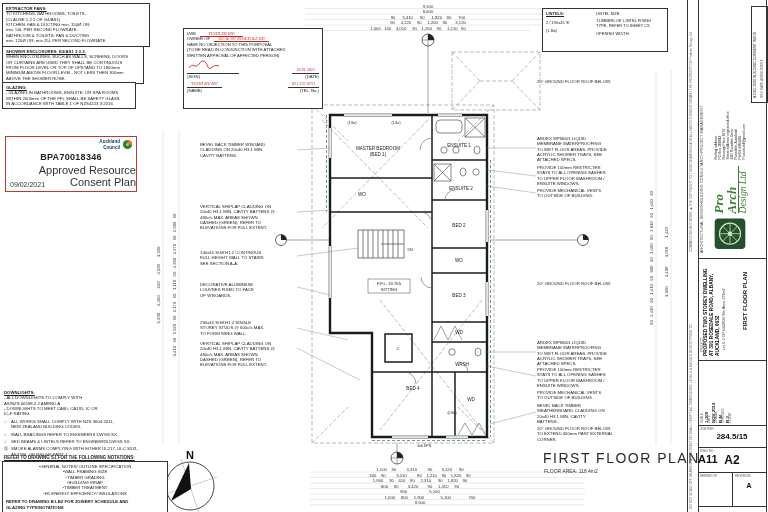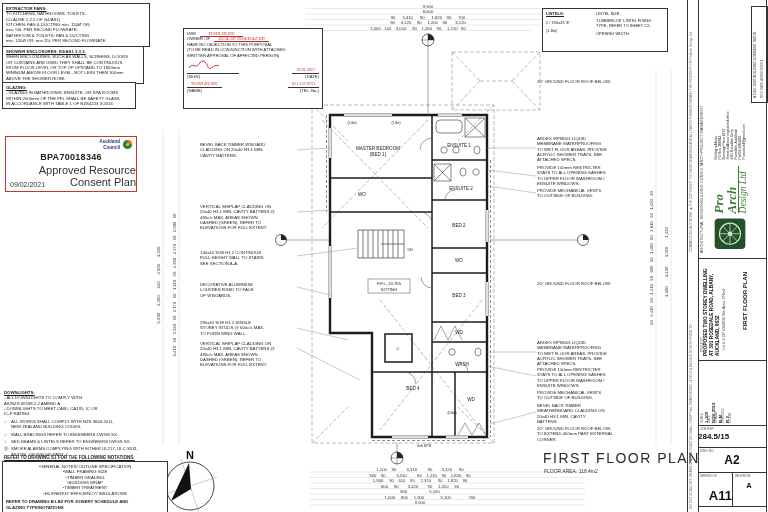--- a/index.html
+++ b/index.html
@@ -507,25 +507,25 @@
   <div class="rot" style="left:720.5px;top:423px;width:58px">
     <span class="fl">CHECKED</span>
     <span class="fv">R.Y</span>
   </div>
   <div class="rot" style="left:727.5px;top:423px;width:58px">
     <span class="fl">CLIENT</span>
   </div>
 
   <div class="hl" style="left:698px;top:425px;width:68px"></div>
   <div class="abs tbsmall" style="left:700px;top:427px">JOB REF.</div>
-  <div class="abs b" style="left:698px;top:432px;width:68px;font-size:8px;color:#111">284.5/15</div>
+  <div class="abs b" style="left:698px;top:432px;width:68px;text-align:center;font-size:8px;color:#111">284.5/15</div>
   <div class="hl" style="left:698px;top:447px;width:68px"></div>
   <div class="abs tbsmall" style="left:700px;top:449px">DWG NO.</div>
   <div class="abs b" style="left:698px;top:453px;width:68px;text-align:center;font-size:12px;color:#111">A2</div>
   <div class="hl" style="left:698px;top:472px;width:68px"></div>
   <div class="vl" style="left:732px;top:472px;height:34px"></div>
   <div class="abs tbsmall" style="left:700px;top:474px">SERIES OF</div>
-  <div class="abs b" style="left:698px;top:488px;width:34px;text-align:right;font-size:13px;color:#111">A11</div>
+  <div class="abs b" style="left:698px;top:453px;width:34px;text-align:left;font-size:11px;color:#111">A11</div>
   <div class="abs tbsmall" style="left:735px;top:474px">REVISION</div>
   <div class="abs b" style="left:732px;top:481px;width:34px;text-align:center;font-size:7.5px;color:#111">A</div>
   <div class="hl" style="left:698px;top:506px;width:68px"></div>
 
 </div>
 
 </body></html>

